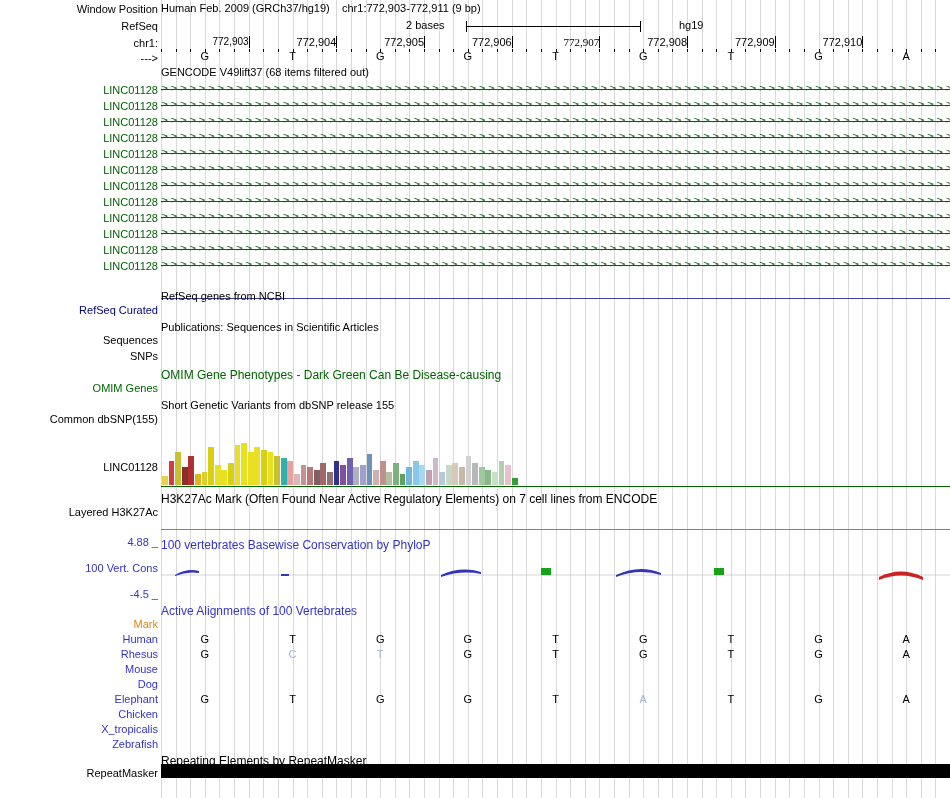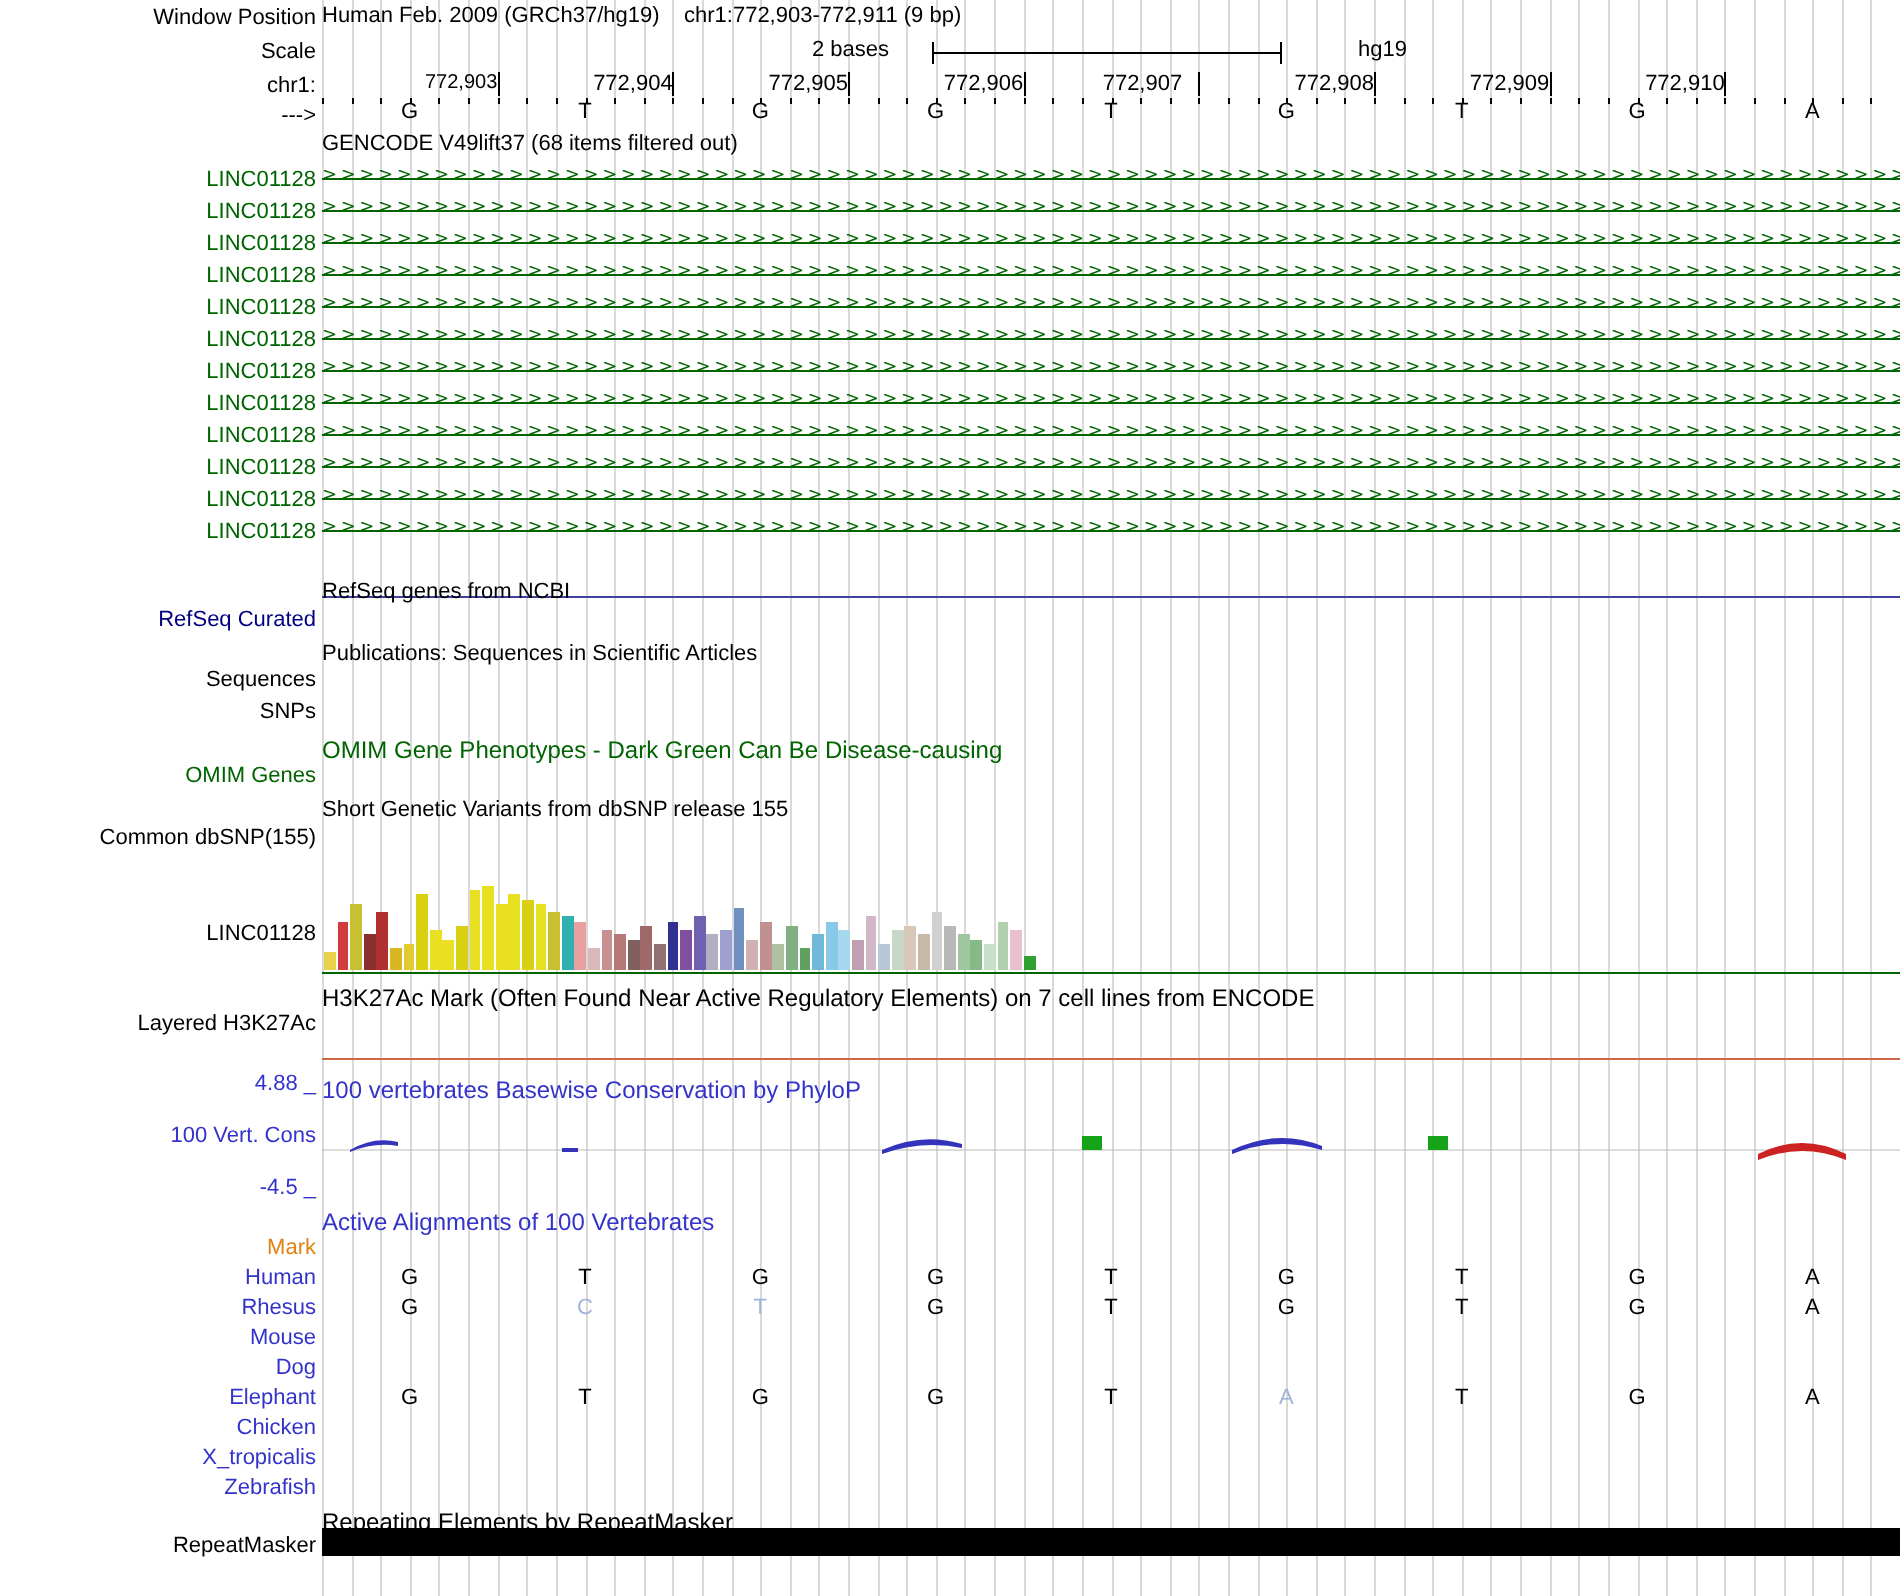--- a/index.html
+++ b/index.html
@@ -127,21 +127,21 @@
   }
   .cons-svg { position: absolute; left: 0; top: 0; }
 </style>
 </head>
 <body>
 
 <div class="browser">
 
   <div class="labelcol">
     <div class="label black" style="top:3px;">Window Position</div>
-    <div class="label black" style="top:20px;">Scale</div>
+    <div class="label black" style="top:20px;">RefSeq</div>
     <div class="label black" style="top:37px;">chr1:</div>
     <div class="label black" style="top:52px;">---&gt;</div>
 
     <div class="label green" style="top:84px;">LINC01128</div>
     <div class="label green" style="top:100px;">LINC01128</div>
     <div class="label green" style="top:116px;">LINC01128</div>
     <div class="label green" style="top:132px;">LINC01128</div>
     <div class="label green" style="top:148px;">LINC01128</div>
     <div class="label green" style="top:164px;">LINC01128</div>
     <div class="label green" style="top:180px;">LINC01128</div>
@@ -251,21 +251,21 @@
 
     <div id="ruler" style="position:absolute; top:36px; left:0; width:789px; height:16px;">
         <span style="position: absolute; top: 0px; left: 39.6667px; width: 48px; text-align: right; font-size: 10px;">772,903</span>
         <div class="tickline" style="left: 87.6667px; top: 0px; height: 12px; background: rgb(0, 0, 0);"></div>
         <span style="position: absolute; top: 0px; left: 127.333px; width: 48px; text-align: right; font-size: 11px;">772,904</span>
         <div class="tickline" style="left: 175.333px; top: 0px; height: 12px; background: rgb(0, 0, 0);"></div>
         <span style="position: absolute; top: 0px; left: 215px; width: 48px; text-align: right; font-size: 11px;">772,905</span>
         <div class="tickline" style="left: 263px; top: 0px; height: 12px; background: rgb(0, 0, 0);"></div>
         <span style="position: absolute; top: 0px; left: 302.667px; width: 48px; text-align: right; font-size: 11px;">772,906</span>
         <div class="tickline" style="left: 350.667px; top: 0px; height: 12px; background: rgb(0, 0, 0);"></div>
-        <span style="position: absolute; top: 0px; left: 390.333px; width: 48px; font-size: 11px;">772,907</span>
+        <span style="position: absolute; top: 0px; left: 390.333px; width: 48px; text-align: right; font-size: 11px; font-family: Liberation Serif, serif;">772,907</span>
         <div class="tickline" style="left: 438.333px; top: 0px; height: 12px; background: rgb(0, 0, 0);"></div>
         <span style="position: absolute; top: 0px; left: 478px; width: 48px; text-align: right; font-size: 11px;">772,908</span>
         <div class="tickline" style="left: 526px; top: 0px; height: 12px; background: rgb(0, 0, 0);"></div>
         <span style="position: absolute; top: 0px; left: 565.667px; width: 48px; text-align: right; font-size: 11px;">772,909</span>
         <div class="tickline" style="left: 613.667px; top: 0px; height: 12px; background: rgb(0, 0, 0);"></div>
         <span style="position: absolute; top: 0px; left: 653.333px; width: 48px; text-align: right; font-size: 11px;">772,910</span>
         <div class="tickline" style="left: 701.333px; top: 0px; height: 12px; background: rgb(0, 0, 0);"></div>
         <div class="tickline" style="left: 0px; top: 13px; height: 3px; background: rgb(0, 0, 0);"></div>
         <div class="tickline" style="left: 15px; top: 13px; height: 3px; background: rgb(0, 0, 0);"></div>
         <div class="tickline" style="left: 29px; top: 13px; height: 3px; background: rgb(0, 0, 0);"></div>

